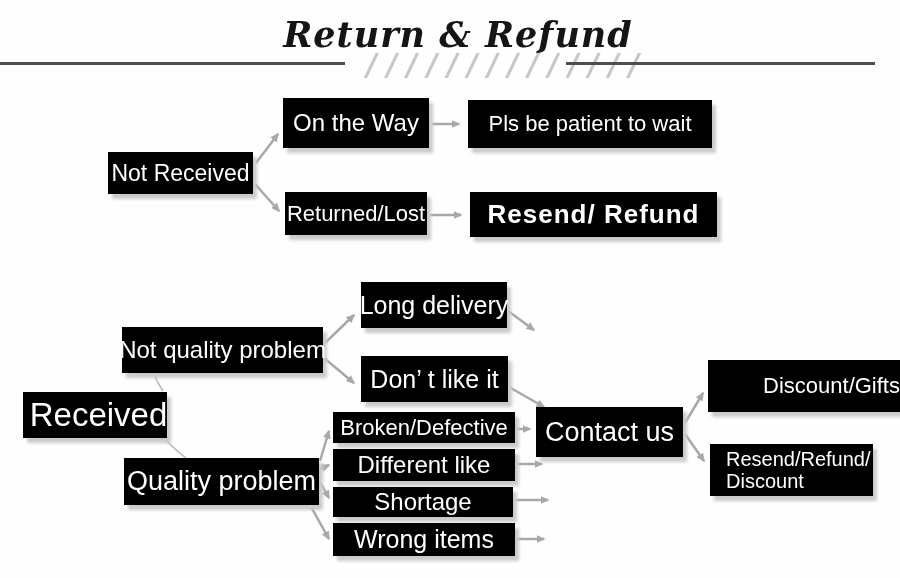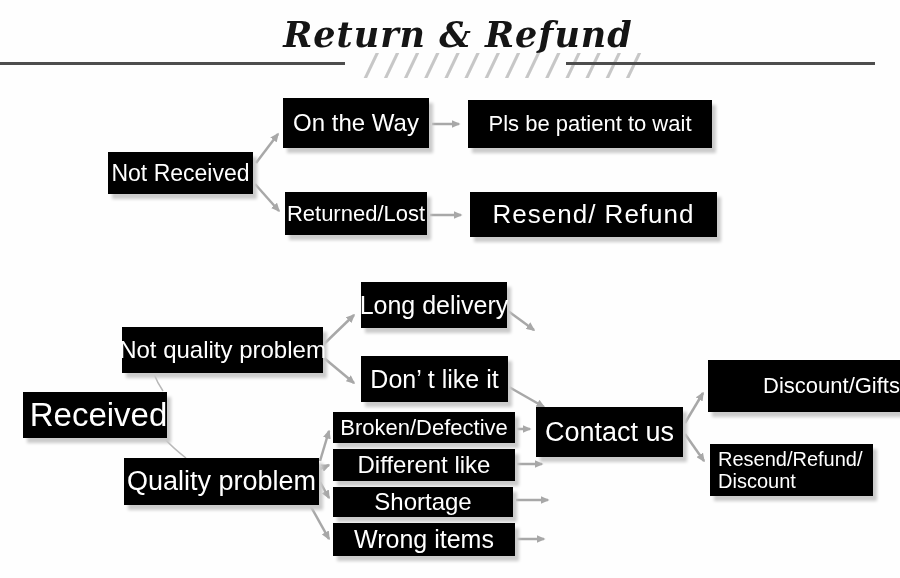--- a/index.html
+++ b/index.html
@@ -19,35 +19,35 @@
 
   
   .node{position:absolute;background:#000000;color:#ffffff;
         display:flex;align-items:center;justify-content:center;
         white-space:nowrap;box-shadow:4px 5px 3px #cbcbcb;
         font-family:"Liberation Sans",sans-serif;}
   .n-not-received{left:108px;top:152px;width:145px;height:42px;font-size:23px;}
   .n-on-the-way{left:283px;top:98px;width:146px;height:50px;font-size:24px;}
   .n-pls-wait{left:468px;top:100px;width:244px;height:48px;font-size:22px;}
   .n-returned-lost{left:285px;top:192px;width:142px;height:43px;font-size:22px;}
-  .n-resend-refund{left:470px;top:192px;width:247px;height:45px;font-size:26px;font-weight:400;letter-spacing:1px;}
+  .n-resend-refund{left:470px;top:192px;width:247px;height:45px;font-size:26px;font-weight:700;letter-spacing:1px;}
   .n-received{left:23px;top:392px;width:137px;height:46px;font-size:33px;padding-left:7px;}
   .n-not-quality{left:122px;top:327px;width:201px;height:46px;font-size:24px;}
   .n-quality{left:124px;top:458px;width:195px;height:47px;font-size:27px;}
   .n-long-delivery{left:361px;top:282px;width:146px;height:46px;font-size:25px;}
   .n-dont-like{left:361px;top:356px;width:147px;height:46px;font-size:25px;}
   .n-broken{left:333px;top:412px;width:182px;height:31px;font-size:22px;}
   .n-different{left:333px;top:449px;width:182px;height:32px;font-size:24px;}
   .n-shortage{left:333px;top:487px;width:180px;height:30px;font-size:24px;}
   .n-wrong{left:333px;top:523px;width:182px;height:33px;font-size:25px;}
   .n-contact{left:536px;top:407px;width:147px;height:50px;font-size:27px;}
   .n-discount-gifts{left:708px;top:360px;width:159px;height:52px;font-size:22px;padding-left:44px;}
   .n-rrd{left:710px;top:444px;width:163px;height:52px;font-size:20px;
          flex-direction:column;align-items:flex-start;justify-content:center;
-         padding-left:8px;box-sizing:border-box;line-height:1.1;}
+         padding-left:16px;box-sizing:border-box;line-height:1.1;}
 
   .arrows{position:absolute;left:0;top:0;width:900px;height:578px;pointer-events:none;}
 </style>
 </head>
 <body>
 
 <div class="stage">
 
   <h1 class="title">Return &amp; Refund</h1>
   <div class="rule rule-left"></div>

